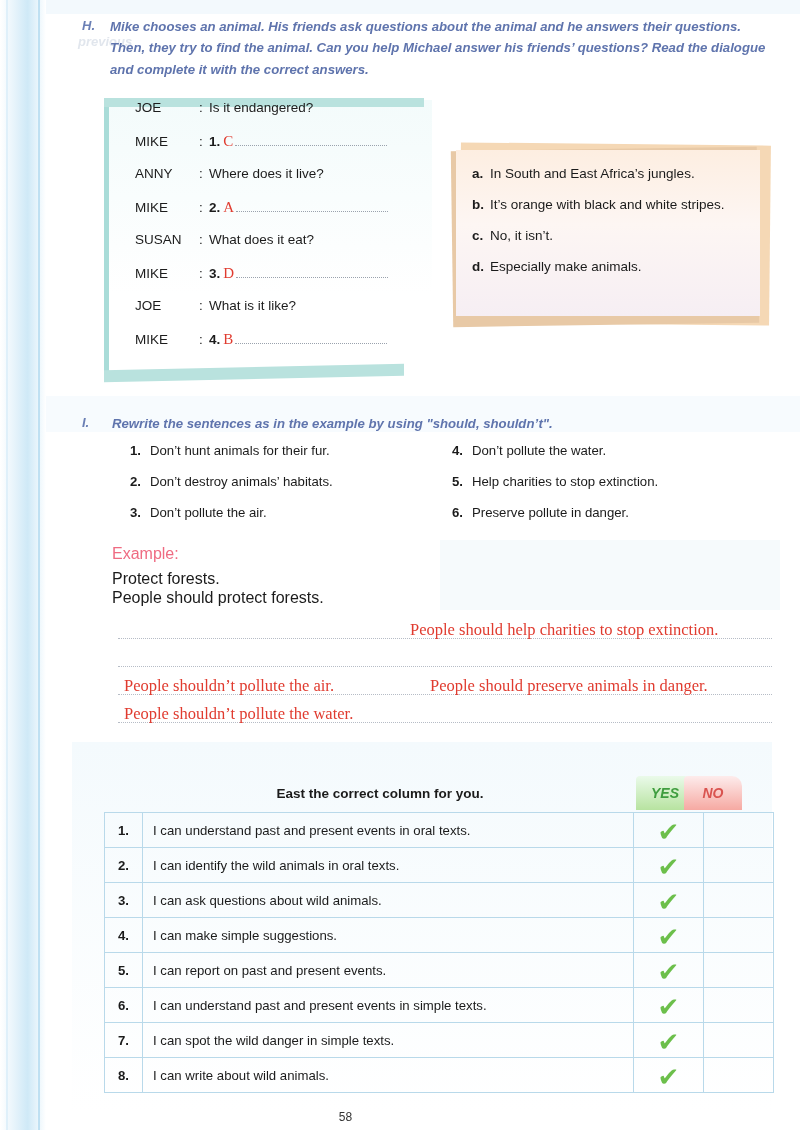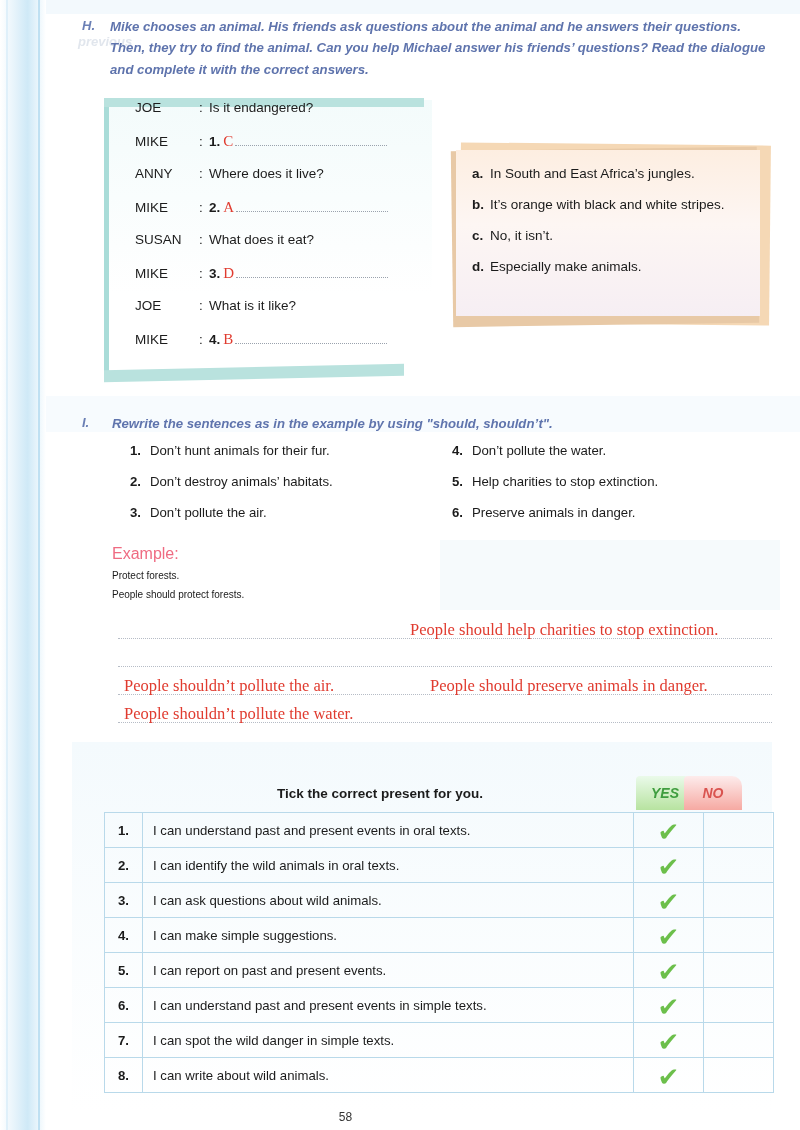--- a/index.html
+++ b/index.html
@@ -118,21 +118,21 @@
   .example-label {
     position: absolute;
     left: 112px; top: 545px;
     color: #ef6b82;
     font-size: 16px;
     font-family: "Liberation Sans", sans-serif;
   }
   .example-line {
     position: absolute;
     left: 112px;
-    font-size: 10px;
+    font-size: 16px;
     color: #1b1b1b;
   }
   .hand {
     position: absolute;
     color: #e03b2f;
     font-family: "Liberation Serif", serif;
     font-size: 16.5px;
     white-space: nowrap;
   }
   .rule {
@@ -321,40 +321,40 @@
     <div class="sent-row">
       <span class="sent-num">4.</span>
       <span>Don’t pollute the water.</span>
     </div>
     <div class="sent-row">
       <span class="sent-num">5.</span>
       <span>Help charities to stop extinction.</span>
     </div>
     <div class="sent-row">
       <span class="sent-num">6.</span>
-      <span>Preserve animals in danger.</span>
+      <span>Preserve pollute in danger.</span>
     </div>
   </div>
 
   <div class="example-label">Example:</div>
   <div class="example-line" style="top:570px;">Protect forests.</div>
   <div class="example-line" style="top:589px;">People should protect forests.</div>
 
   <div class="rule" style="left:118px; top:638px; width:654px;"></div>
   <div class="rule" style="left:118px; top:666px; width:654px;"></div>
   <div class="rule" style="left:118px; top:694px; width:654px;"></div>
   <div class="rule" style="left:118px; top:722px; width:654px;"></div>
 
   <div class="hand" style="left:410px; top:620px;">People should help charities to stop extinction.</div>
   <div class="hand" style="left:124px; top:676px;">People shouldn’t pollute the air.</div>
   <div class="hand" style="left:430px; top:676px;">People should preserve animals in danger.</div>
   <div class="hand" style="left:124px; top:704px;">People shouldn’t pollute the water.</div>
 
   <div class="selfcheck-bg"></div>
-  <div class="sc-sub">Tick the correct present for you.</div>
+  <div class="sc-sub">East the correct column for you.</div>
   <div class="yes-tab">YES</div>
   <div class="no-tab">NO</div>
 
   <table class="sc">
     <tbody>
         <tr>
       <td class="sc-num">1.</td>
       <td class="sc-text">I can understand past and present events in oral texts.</td>
       <td class="sc-yes"><span class="tick">✔</span></td>
       <td class="sc-no"></td>

